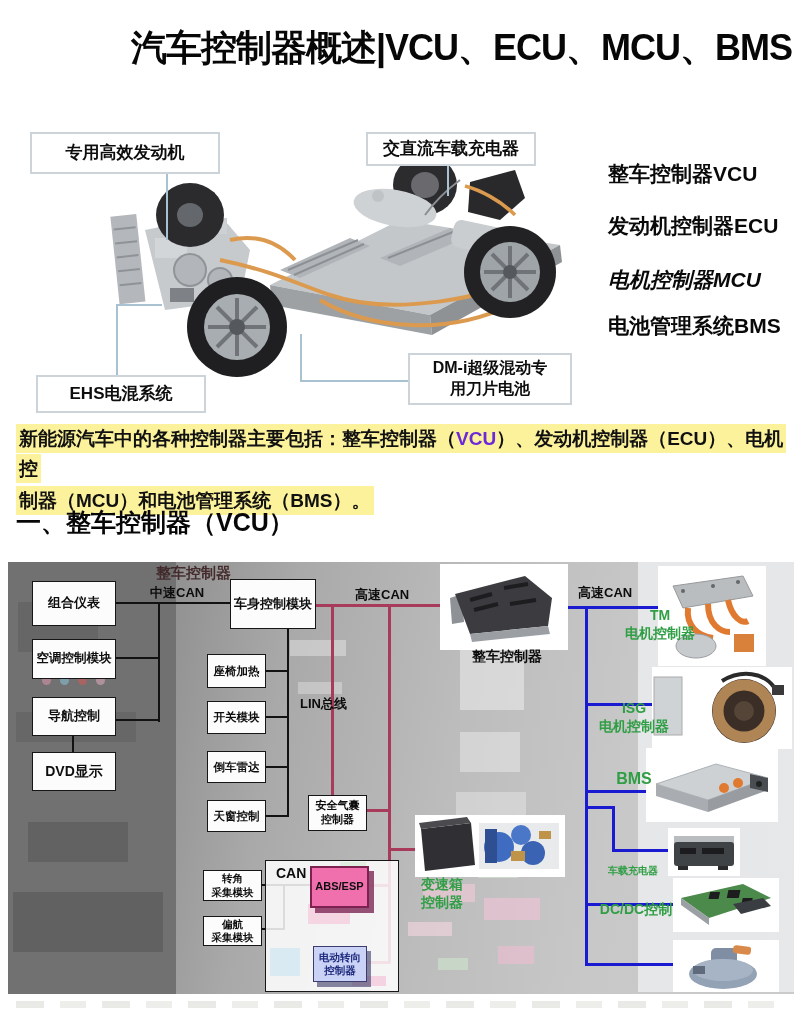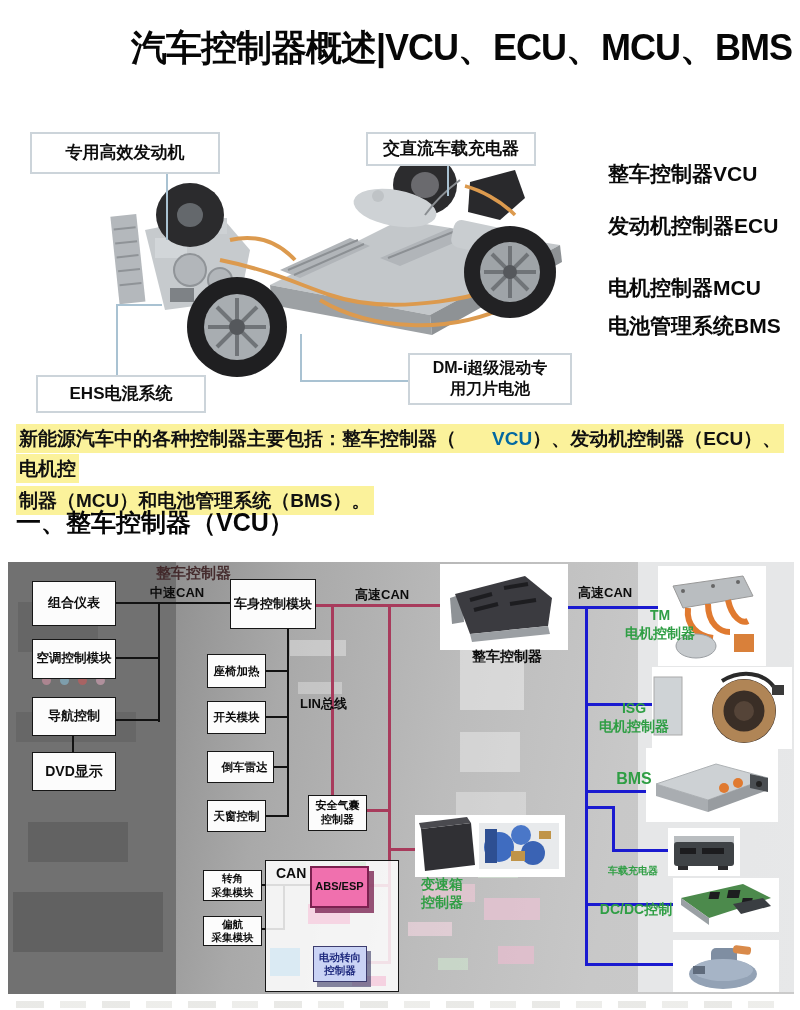--- a/index.html
+++ b/index.html
@@ -11,21 +11,21 @@
          letter-spacing:-1px;color:#070707;white-space:nowrap;text-align:right;}
   
   .callout{position:absolute;background:#fff;border:2px solid #ccd4da;display:flex;align-items:center;
            justify-content:center;font-weight:700;color:#0d0d0d;text-align:center;white-space:pre-line;line-height:1.3;}
   .leader{position:absolute;background:#a9c2d2;}
   .legend-item{position:absolute;left:608px;width:185px;height:26px;font-size:21px;font-weight:900;color:#090909;white-space:nowrap;}
   
   .intro{position:absolute;left:16px;top:424px;width:774px;font-size:19px;font-weight:700;color:#111;}
   .intro .row{margin-bottom:2px;}
   .hl{background:#fbf29b;padding:4px 3px;line-height:30px;box-decoration-break:clone;}
-  .vcu-blue{color:#0369a1;margin-left:36px;}
+  .vcu-blue{color:#6d28d9;}
   .sec-head{position:absolute;left:16px;top:506px;font-size:25px;font-weight:900;color:#070707;white-space:nowrap;}
   
   .diagram{position:absolute;left:8px;top:562px;width:786px;height:432px;overflow:hidden;
            background:linear-gradient(100deg,#737373 0%,#8b8b8b 16%,#a9a9a9 34%,#bcbcbc 55%,#c8c8c8 76%,#cbcbcb 100%);}
   .dbox{position:absolute;background:#fcfcfc;border:1.6px solid #161616;display:flex;align-items:center;
         justify-content:center;text-align:center;font-weight:700;color:#0e0e0e;white-space:pre-line;line-height:1.25;}
   .buslabel{position:absolute;font-weight:700;color:#0c0c0c;white-space:nowrap;}
   .glabel{position:absolute;color:#2f9e44;font-weight:800;text-align:center;white-space:pre-line;line-height:1.25;}
   .ln{position:absolute;background:#121212;}
   .lnr{position:absolute;background:#a83b5c;}
@@ -119,21 +119,21 @@
     <div class="leader" style="left:300px;top:262px;width:110px;height:2px;"></div>
 
     <div class="callout" style="left:30px;top:14px;width:186px;height:38px;font-size:17px;">专用高效发动机</div>
     <div class="callout" style="left:366px;top:14px;width:166px;height:30px;font-size:17px;">交直流车载充电器</div>
     <div class="callout" style="left:36px;top:257px;width:166px;height:34px;font-size:17px;">EHS电混系统</div>
     <div class="callout" style="left:408px;top:235px;width:160px;height:48px;font-size:16px;">DM-i超级混动专
 用刀片电池</div>
 
     <div class="legend-item" style="top:42px;">整车控制器VCU</div>
     <div class="legend-item" style="top:94px;">发动机控制器ECU</div>
-    <div class="legend-item" style="top:156px;">电机控制器MCU</div>
+    <div class="legend-item" style="top:148px;font-style:italic;">电机控制器MCU</div>
     <div class="legend-item" style="top:194px;">电池管理系统BMS</div>
   </div>
 
   <div class="intro">
     <div class="row">
       <span class="hl"><span>新能源汽车中的各种控制器主要包括：整车控制器（</span><span class="vcu-blue">VCU</span><span>）、发动机控制器（ECU）、电机控</span></span>
     </div>
     <div class="row">
       <span class="hl"><span>制器（MCU）和电池管理系统（BMS）。</span></span>
     </div>
@@ -198,21 +198,21 @@
     <div class="buslabel" style="left:271px;top:133px;font-size:13px;font-weight:800;padding-left:21px;">LIN总线</div>
 
     <div class="dbox" style="left:24px;top:19px;width:82px;height:43px;font-size:13px;">组合仪表</div>
     <div class="dbox" style="left:24px;top:77px;width:82px;height:38px;font-size:12.5px;">空调控制模块</div>
     <div class="dbox" style="left:24px;top:135px;width:82px;height:37px;font-size:13px;">导航控制</div>
     <div class="dbox" style="left:24px;top:190px;width:82px;height:37px;font-size:14px;">DVD显示</div>
 
     <div class="dbox" style="left:222px;top:17px;width:84px;height:48px;font-size:13px;">车身控制模块</div>
     <div class="dbox" style="left:199px;top:92px;width:57px;height:32px;font-size:11.5px;">座椅加热</div>
     <div class="dbox" style="left:199px;top:139px;width:57px;height:31px;font-size:11.5px;">开关模块</div>
-    <div class="dbox" style="left:199px;top:189px;width:57px;height:30px;font-size:11.5px;padding-left:8px;">倒车雷达</div>
+    <div class="dbox" style="left:199px;top:189px;width:57px;height:30px;font-size:11.5px;">倒车雷达</div>
     <div class="dbox" style="left:199px;top:238px;width:57px;height:30px;font-size:11.5px;">天窗控制</div>
     <div class="dbox" style="left:300px;top:233px;width:57px;height:34px;font-size:11px;">安全气囊
 控制器</div>
 
     <div class="dbox" style="left:257px;top:298px;width:132px;height:130px;background:rgba(255,255,255,.85);"></div>
     <div class="buslabel" style="left:268px;top:303px;font-size:14px;">CAN</div>
     <div class="ghost" style="left:300px;top:342px;width:42px;height:20px;background:#f7bcd6;"></div>
     <div class="ghost" style="left:332px;top:300px;width:26px;height:14px;background:#cdeacd;"></div>
     <div class="ghost" style="left:262px;top:386px;width:30px;height:28px;background:#c4e2f2;"></div>
     <div class="ghost" style="left:344px;top:414px;width:34px;height:10px;background:#f4b4d0;"></div>

